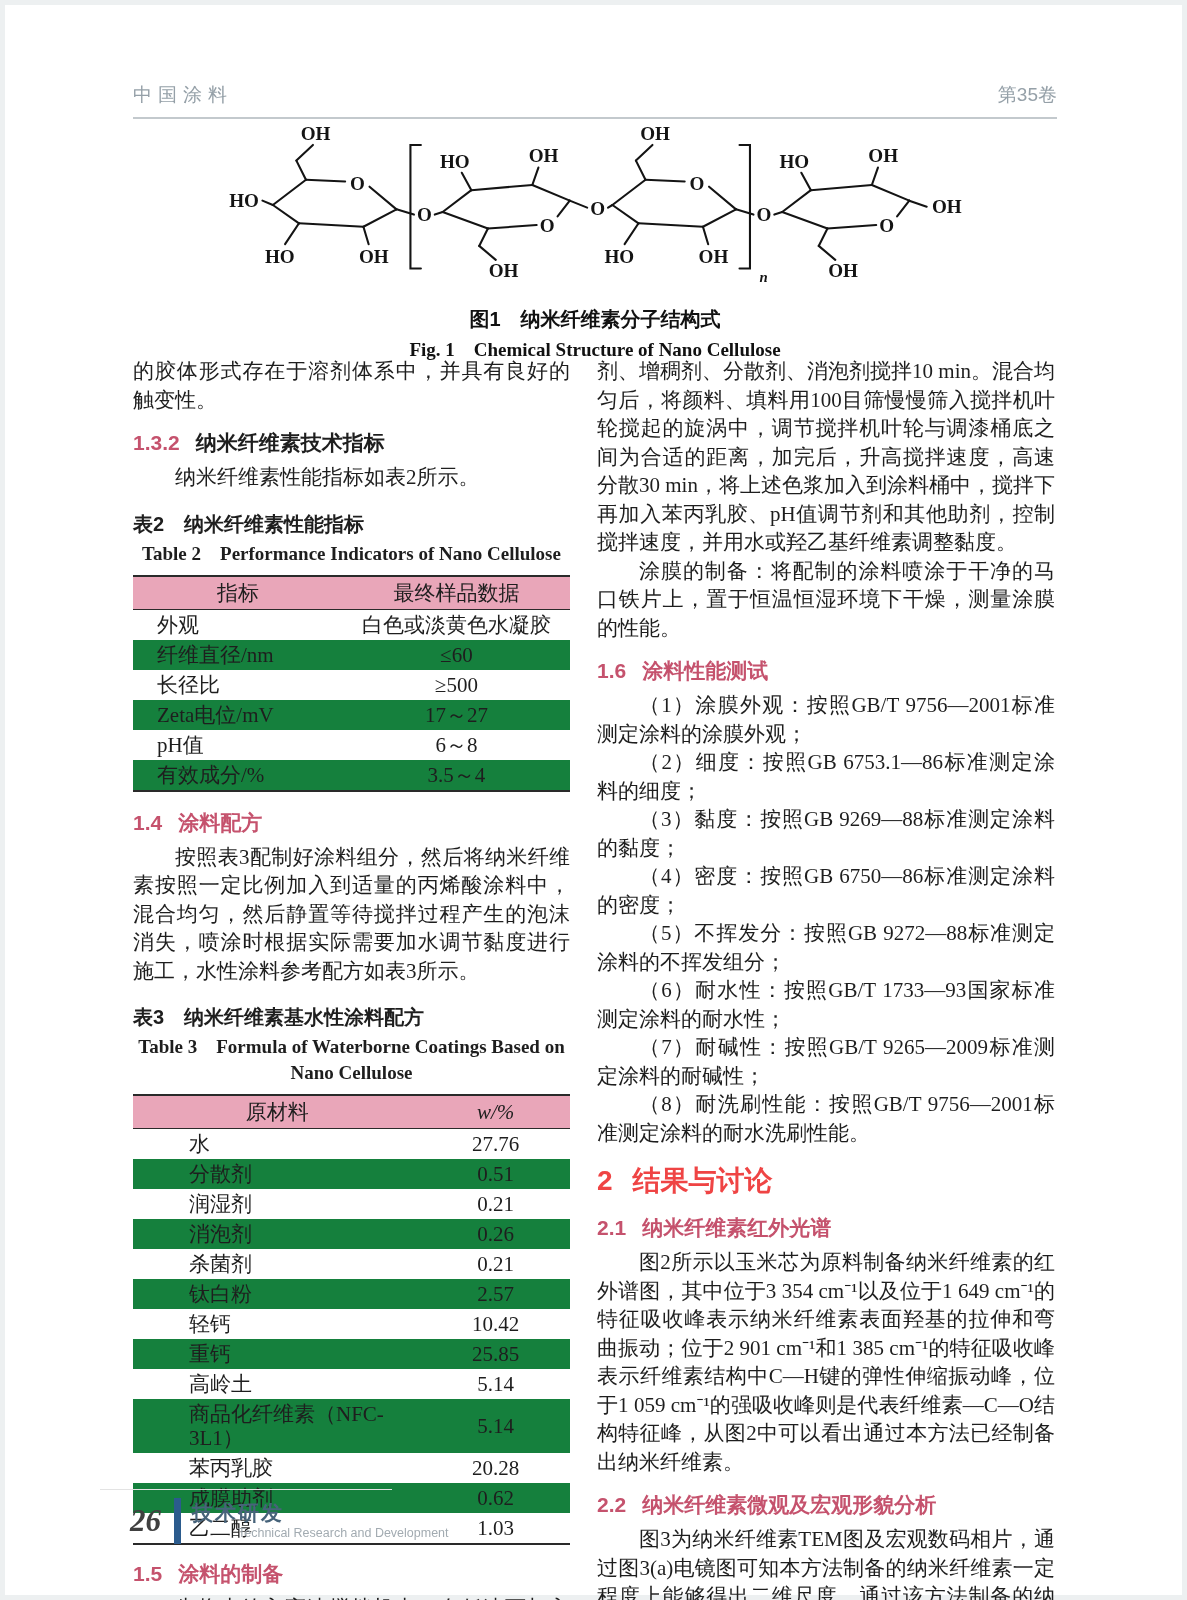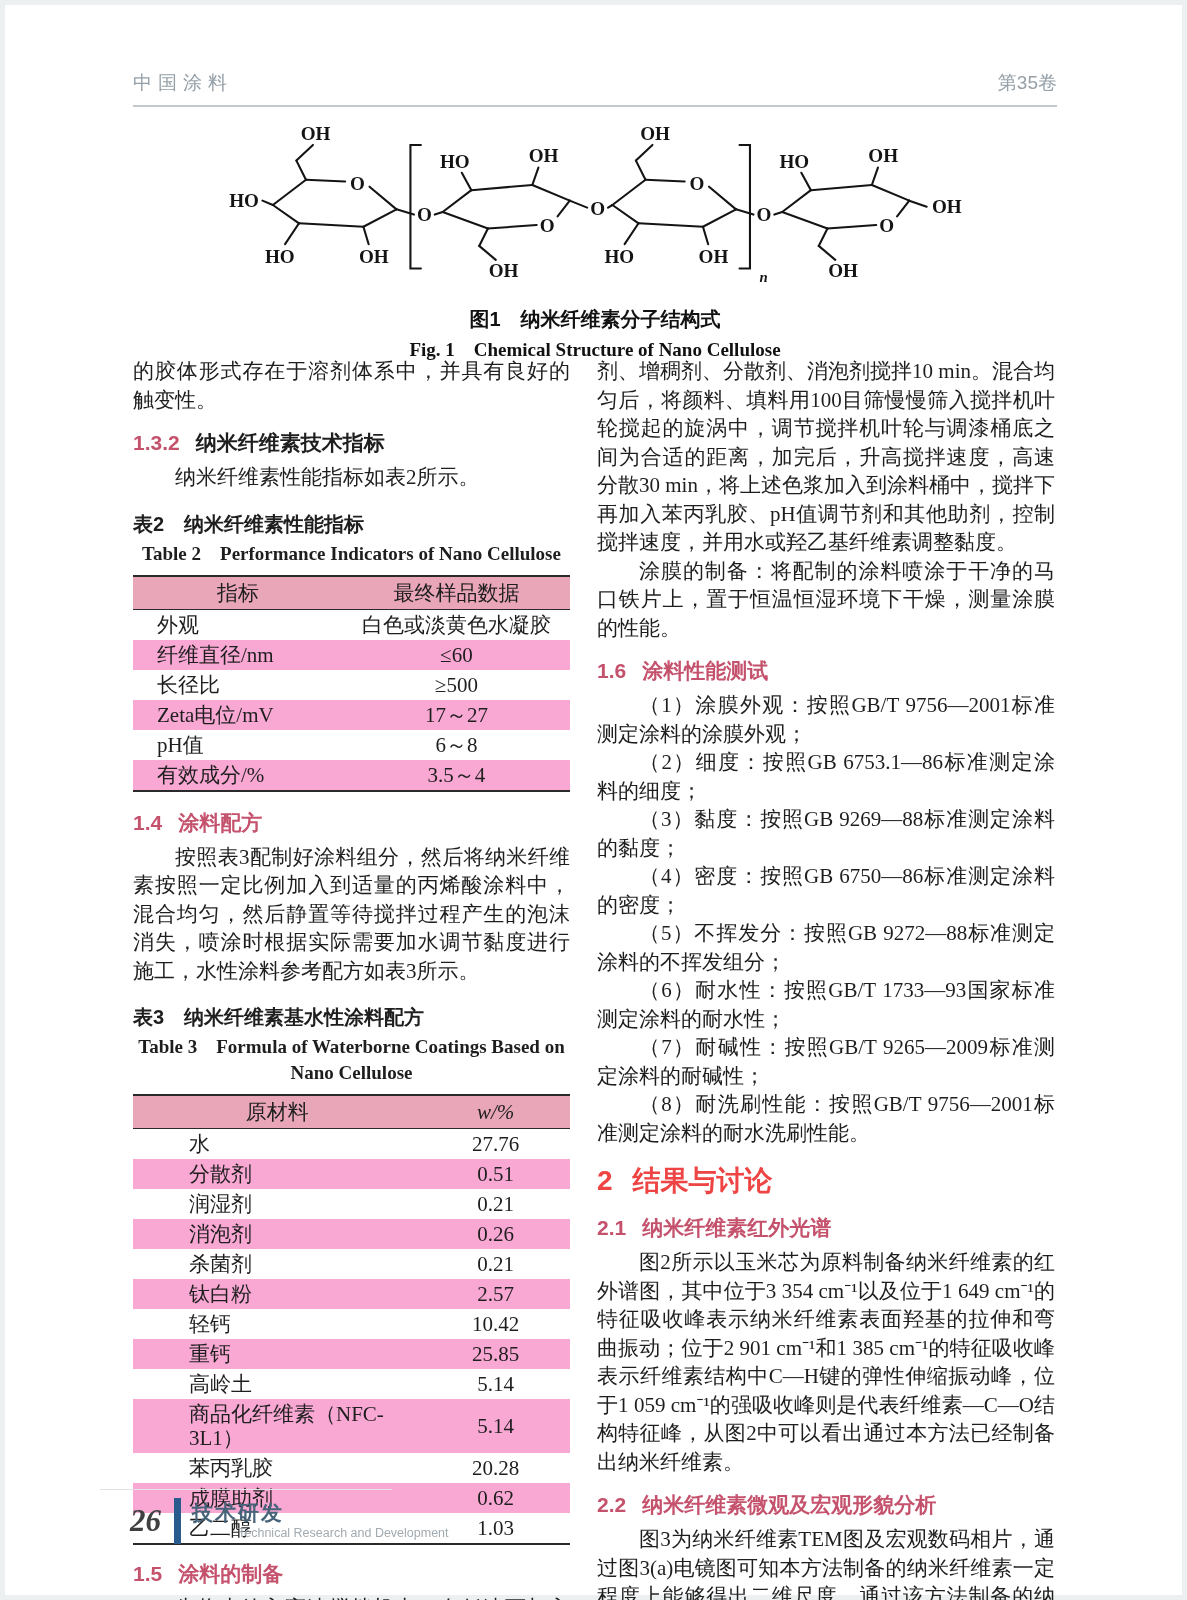--- a/index.html
+++ b/index.html
@@ -1,20 +1,20 @@
 <!DOCTYPE html>
 <html><head>
 <meta charset="utf-8">
 <style>
   html,body{margin:0;padding:0;background:#ffffff;}
   #page{position:relative;width:1187px;height:1600px;background:#ffffff;overflow:hidden;
         box-shadow:inset 0 0 0 5px #edf0f1;
         font-family:"Liberation Serif", serif;color:#1e1e1e;}
   
-  .running-head{position:absolute;left:133px;top:70px;width:924px;display:flex;
+  .running-head{position:absolute;left:133px;top:82px;width:924px;display:flex;
         justify-content:space-between;align-items:flex-end;
         font-family:"Liberation Sans", sans-serif;font-size:19px;color:#95a0a8;
         border-bottom:2px solid #c3c9cd;padding-bottom:9px;}
   .running-head .journal{letter-spacing:6px;}
   
   .figure-block{position:absolute;left:133px;top:122px;width:924px;text-align:center;}
   .figure-block svg{display:block;margin:0 auto;}
   .fig-cap-zh{font-family:"Liberation Sans", sans-serif;font-weight:bold;font-size:20px;
         color:#111;margin-top:18px;}
   .fig-cap-en{font-family:"Liberation Serif", serif;font-weight:bold;font-size:19px;
@@ -37,21 +37,21 @@
   .h-big .num{margin-right:20px;}
   
   .tbl-cap-zh{font-family:"Liberation Sans", sans-serif;font-weight:bold;font-size:20px;
         text-align:left;margin-top:18px;line-height:28px;}
   .tbl-cap-en{font-family:"Liberation Serif", serif;font-weight:bold;font-size:19px;
         text-align:center;margin-top:3px;line-height:26px;margin-bottom:8px;}
   table{width:100%;border-collapse:collapse;font-size:21px;line-height:24px;}
   thead tr{background:#e9a6b9;}
   thead th{font-weight:normal;text-align:center;padding:4px 2px;
         border-top:2.5px solid #2a2a2a;border-bottom:1.5px solid #2a2a2a;}
-  tbody tr.alt{background:#f9a8d4;}
+  tbody tr.alt{background:#15803d;}
   tbody td{padding:3px 2px;height:22px;}
   tbody td:first-child{text-align:left;}
   tbody td:last-child{text-align:center;}
   table.t2 td:first-child{padding-left:24px;}
   table.t2 th:first-child,table.t2 td:first-child{width:48%;}
   table.t3 td:first-child{padding-left:56px;}
   table.t3 th:first-child,table.t3 td:first-child{width:66%;}
   table{border-bottom:2.5px solid #2a2a2a;}
   .w-italic{font-style:italic;}
   

